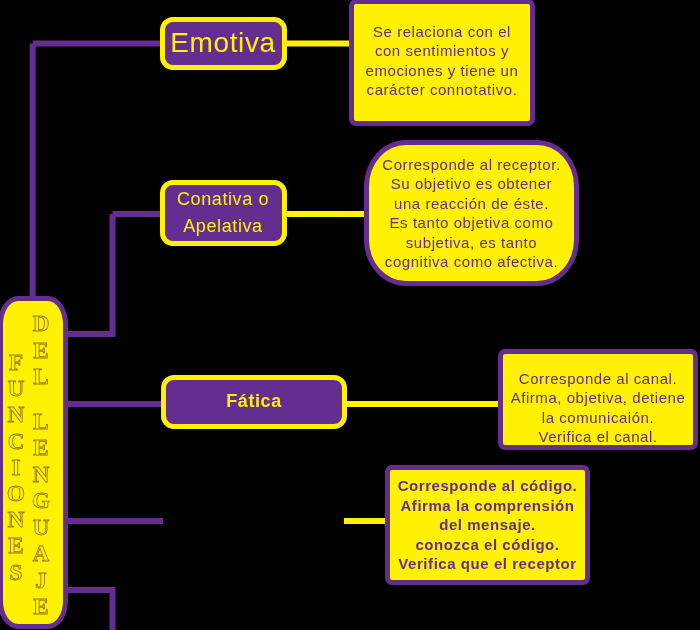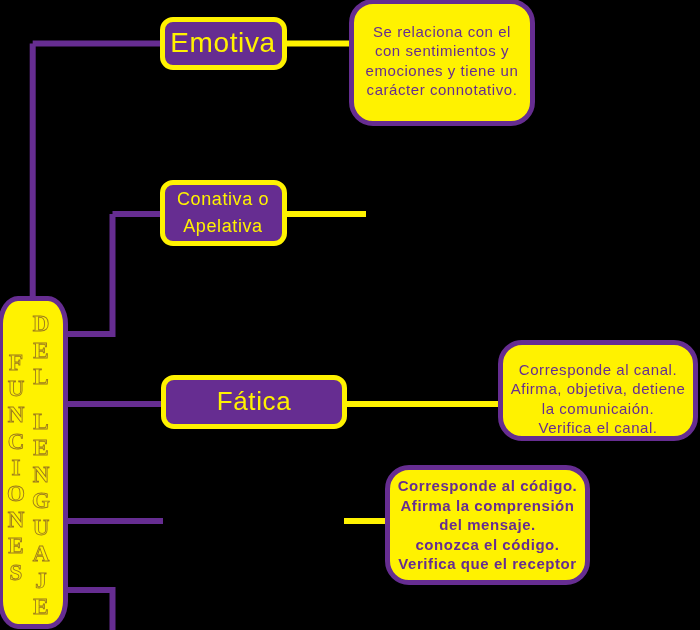--- a/index.html
+++ b/index.html
@@ -6,21 +6,21 @@
   html,body{margin:0;padding:0;}
   body{width:700px;height:630px;background:#000;overflow:hidden;
        font-family:"Liberation Sans", sans-serif;}
   #stage{position:relative;width:700px;height:630px;background:#000;}
   #wires{position:absolute;left:0;top:0;width:700px;height:630px;}
   .node{position:absolute;box-sizing:border-box;background:#662d91;
         border:5px solid #fff200;border-radius:13px;
         display:flex;align-items:center;justify-content:center;
         color:#fff200;text-align:center;line-height:27.5px;letter-spacing:0.6px;}
   .desc{position:absolute;box-sizing:border-box;background:#fff200;
-        border:5px solid #662d91;border-radius:24px;
+        border:5px solid #662d91;border-radius:7px;
         display:flex;align-items:center;justify-content:center;
         color:#662d91;text-align:center;line-height:19.5px;letter-spacing:0.55px;}
   .root{position:absolute;box-sizing:border-box;background:#fff200;
         border:5px solid #662d91;border-radius:20px/28px;}
   .rootcol{position:absolute;color:#fff200;
            font-family:"Liberation Serif", serif;
            -webkit-text-stroke:0.9px #9c7a1e;
            font-weight:bold;font-size:23px;}
   .rootcol span{position:absolute;display:block;width:26px;text-align:center;
                 left:0;height:22px;line-height:22px;}
@@ -79,35 +79,45 @@
     <div>
         <div>Emotiva</div>
       </div>
   </div>
   <div class="node" style="left:159.5px;top:180px;width:127px;height:66px;font-size:18px;">
     <div>
         <div>Conativa o</div>
         <div>Apelativa</div>
       </div>
   </div>
-  <div class="node" style="left:161px;top:375px;width:186px;height:54.4px;font-size:26px;">
+  <div class="node" style="left:161px;top:375px;width:186px;height:54.4px;font-size:18px;font-weight:bold;">
     <div>
         <div>Fática</div>
       </div>
   </div>
 
   <div class="desc" style="left:349px;top:-1px;width:186px;height:127px;font-size:15px;padding-bottom:4px;">
     <div>
         <div>Se relaciona con el</div>
         <div>con sentimientos y</div>
         <div>emociones y tiene un</div>
         <div>carácter connotativo.</div>
       </div>
   </div>
-  <div class="desc" style="left:498px;top:340px;width:200px;height:101px;font-size:15px;padding-top:16px;">
+  <div class="desc" style="left:364px;top:140px;width:215px;height:146px;font-size:15px;border-radius:42px/46px;">
+    <div>
+        <div>Corresponde al receptor.</div>
+        <div>Su objetivo es obtener</div>
+        <div>una reacción de éste.</div>
+        <div>Es tanto objetiva como</div>
+        <div>subjetiva, es tanto</div>
+        <div>cognitiva como afectiva.</div>
+      </div>
+  </div>
+  <div class="desc" style="left:498px;top:349px;width:200px;height:101px;font-size:15px;padding-top:16px;">
     <div>
         <div>Corresponde al canal.</div>
         <div>Afirma, objetiva, detiene</div>
         <div>la comunicaión.</div>
         <div>Verifica el canal.</div>
       </div>
   </div>
   <div class="desc" style="left:385px;top:465px;width:205px;height:120px;font-size:15px;font-weight:bold;">
     <div>
         <div>Corresponde al código.</div>

